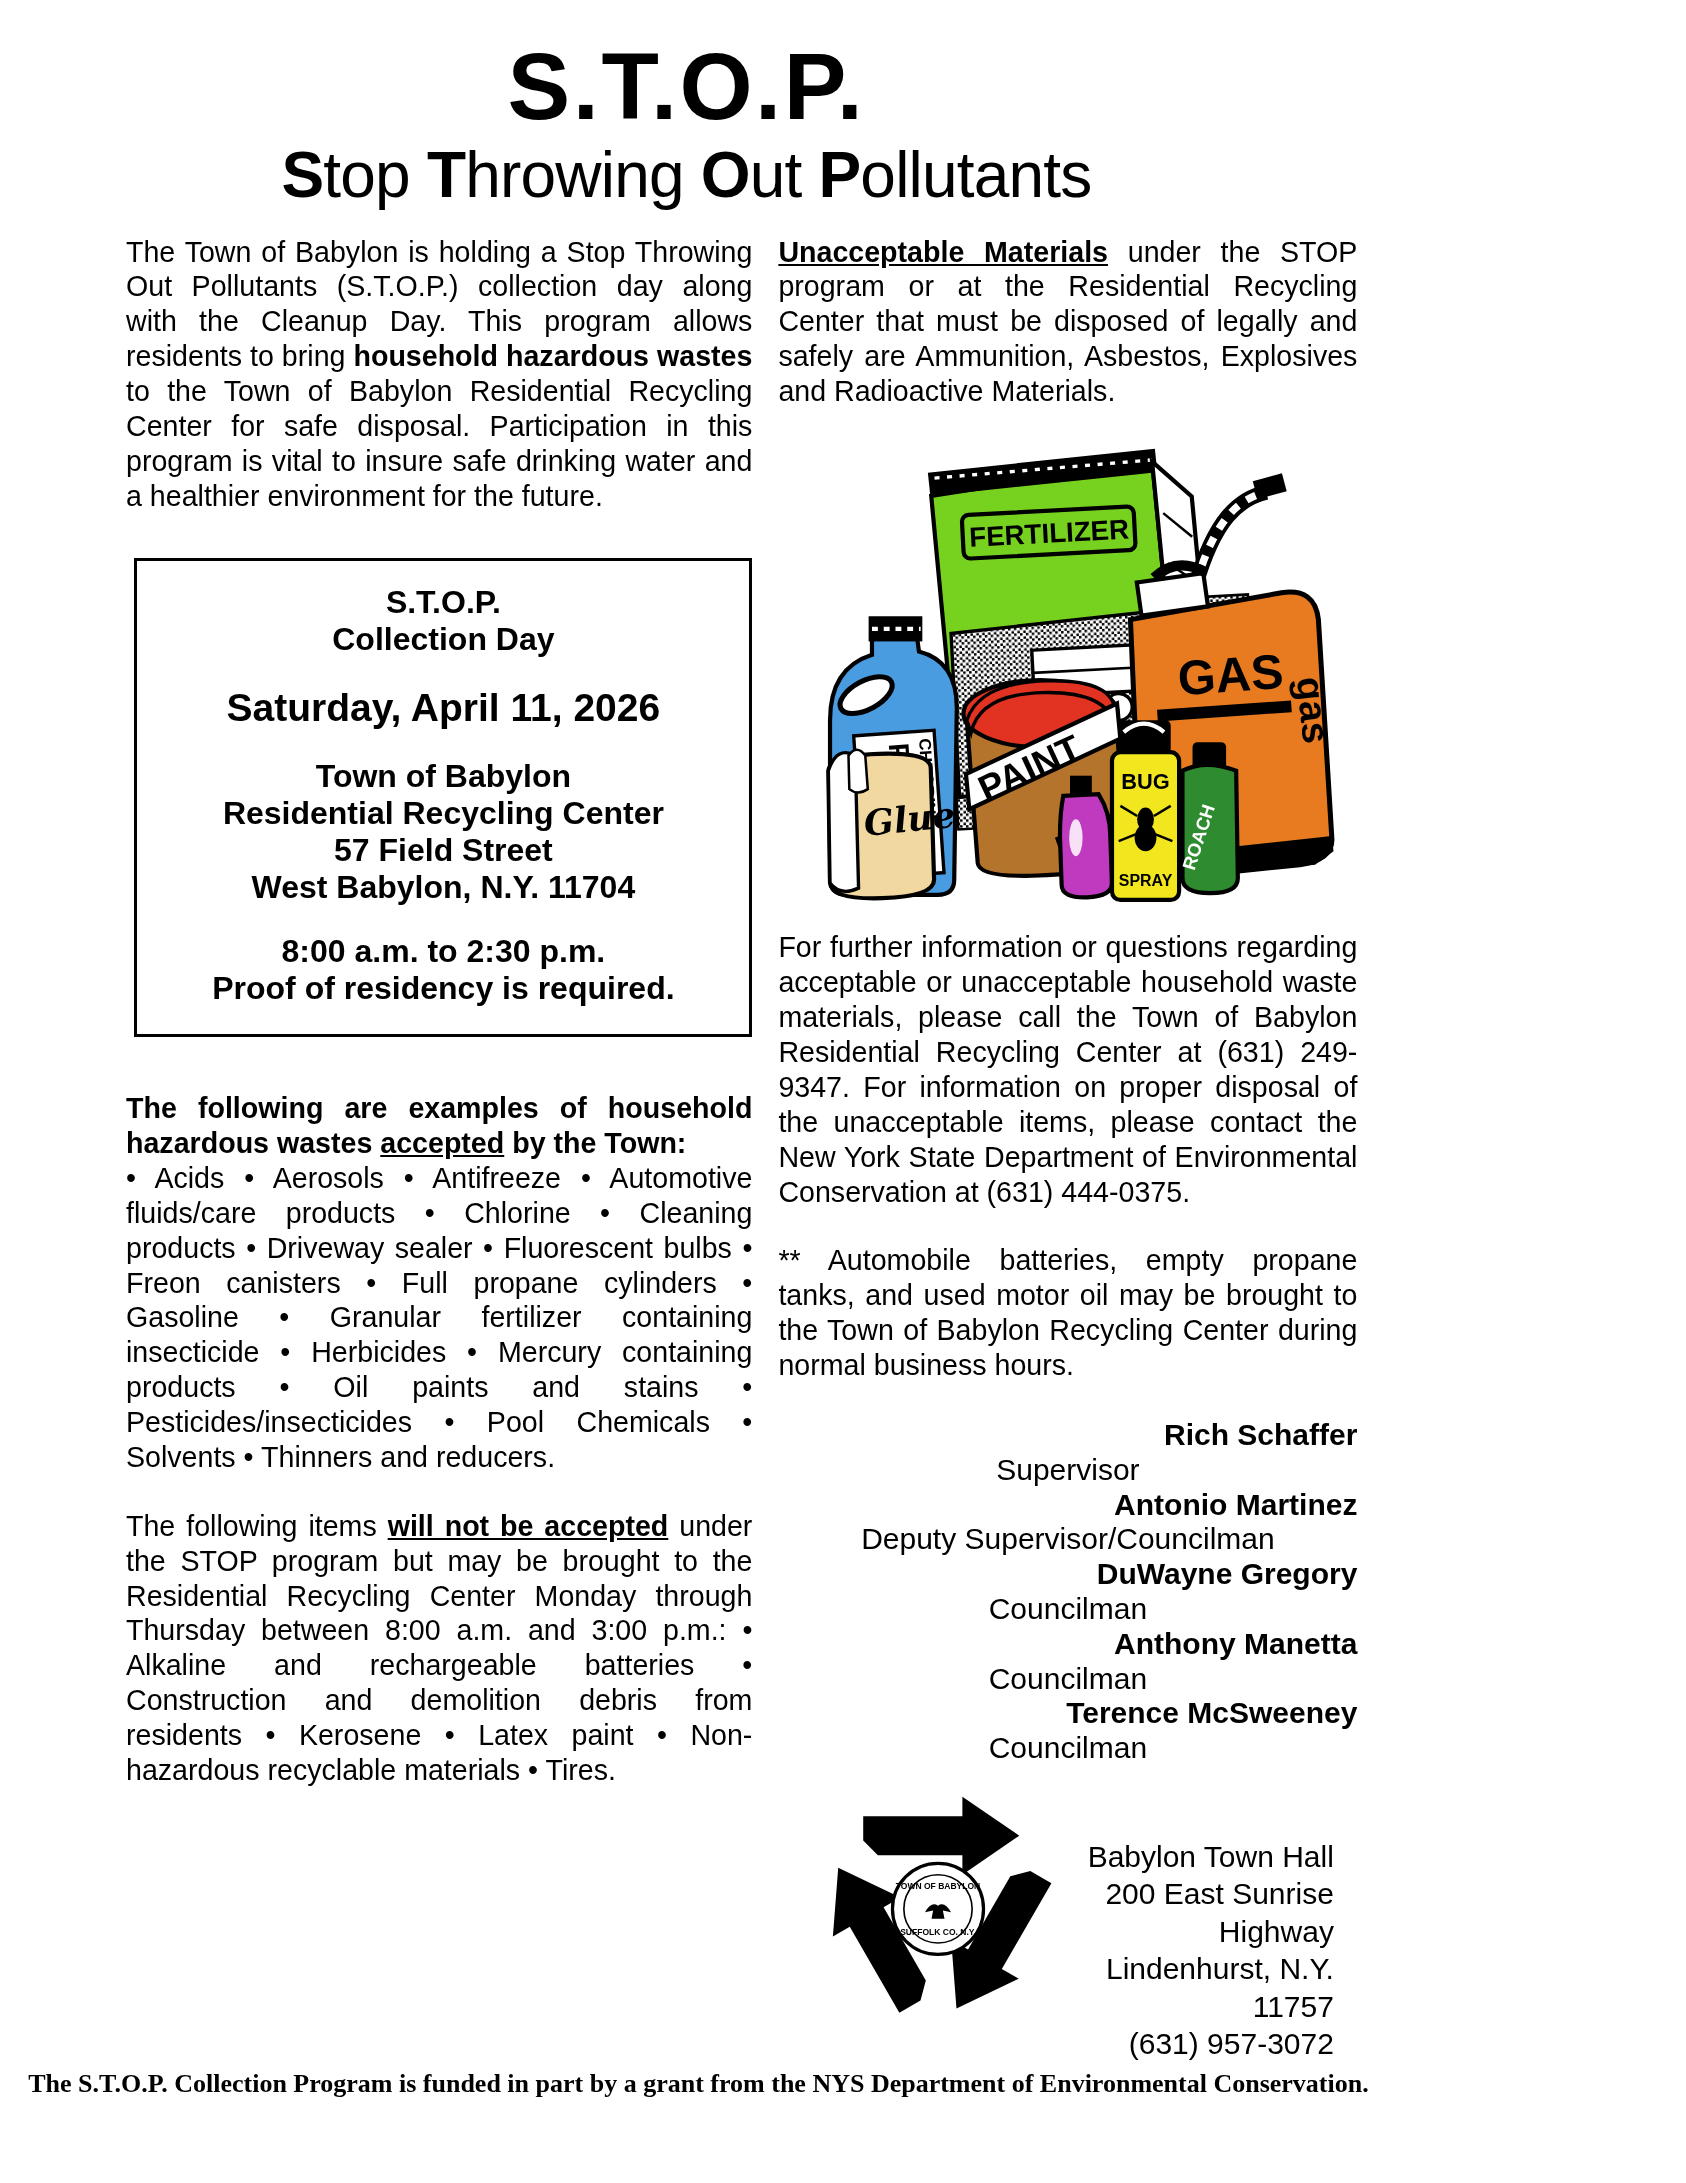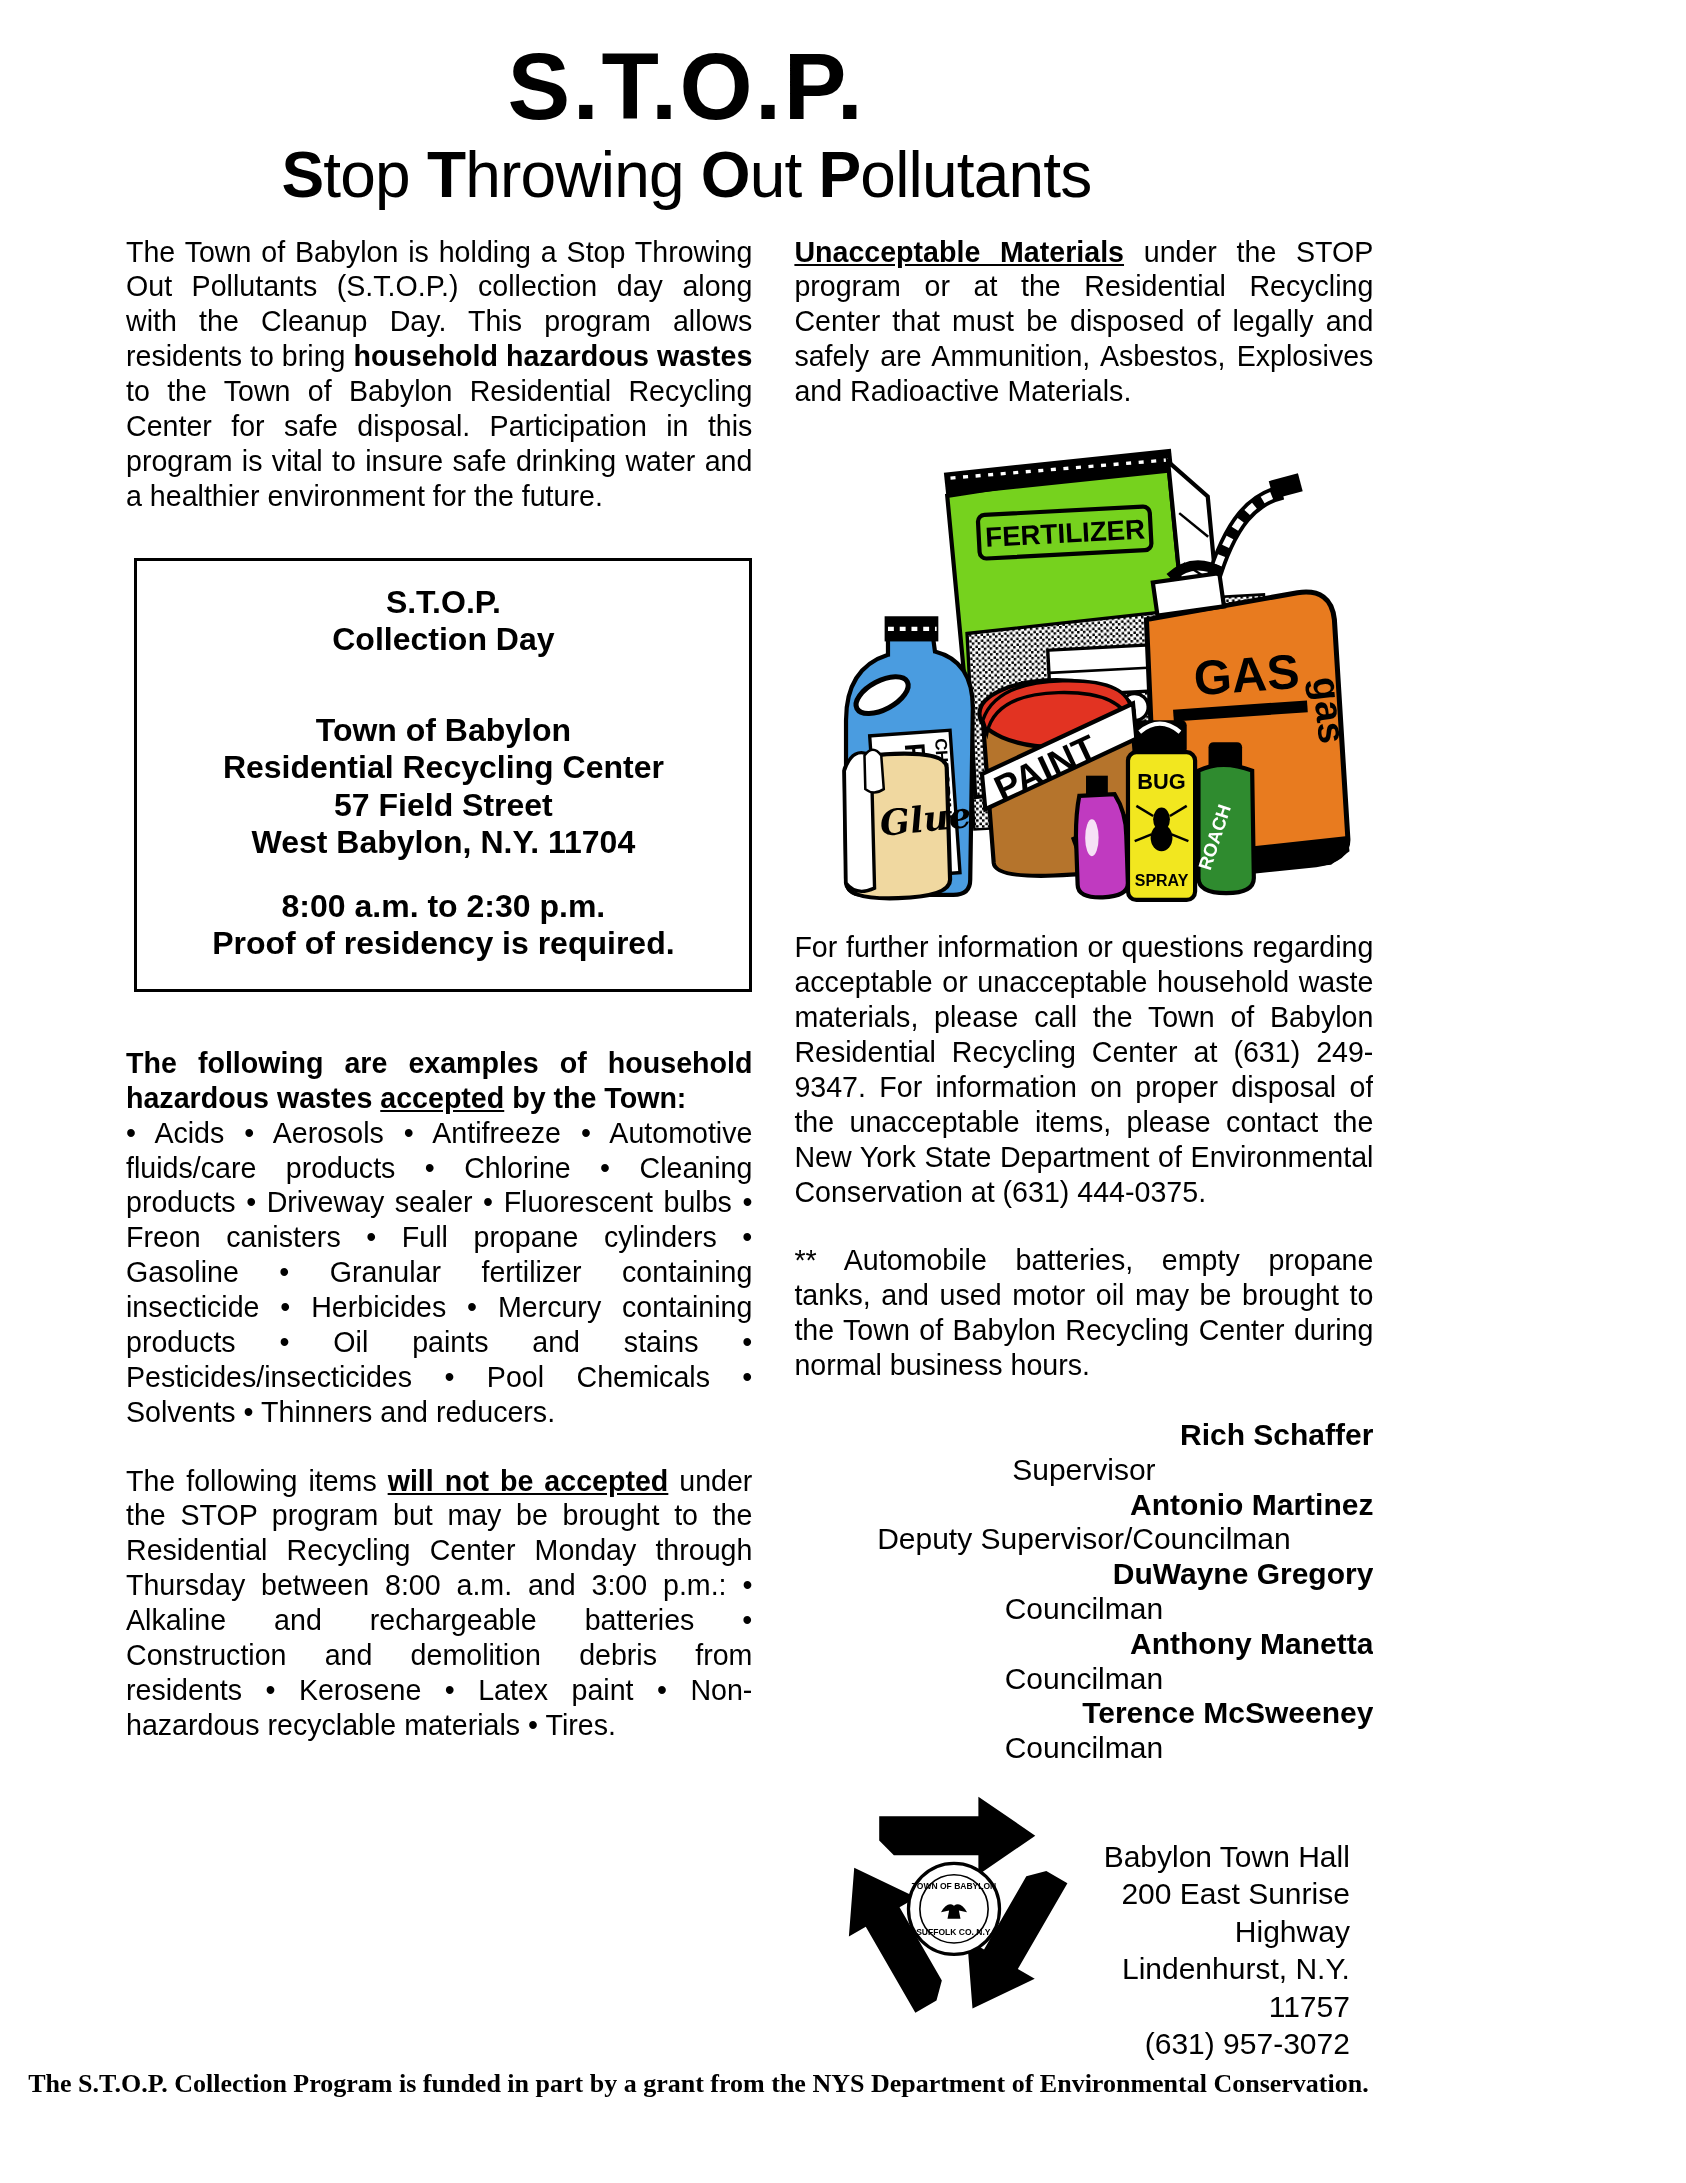--- a/index.html
+++ b/index.html
@@ -7,21 +7,21 @@
     position:relative;
     width:1373px;height:2183px;
     background:#ffffff;color:#000;
     font-family:"Liberation Sans","DejaVu Sans",sans-serif;
     overflow:hidden;
   }
   .header{text-align:center;padding-top:40px;}
   .title{font-size:94px;font-weight:bold;letter-spacing:2.5px;line-height:1.0;}
   .subtitle{font-size:64px;line-height:1.05;margin-top:8.4px;letter-spacing:-0.8px;}
   .subtitle b{font-weight:bold;}
-  .columns{display:flex;gap:42px;padding:0 126px;margin-top:25px;}
+  .columns{display:flex;gap:26px;padding:0 126px;margin-top:25px;}
   .col{width:689px;font-size:28.6px;line-height:1.22;text-align:justify;}
   .col p{margin:0 0 34px 0;}
   .bold{font-weight:bold;}
   .bu{font-weight:bold;text-decoration:underline;}
   .stop-box{
     width:578px;border:3.4px solid #000;
     margin:44px 0 54px 8.4px;padding:23.5px 17px 27px 17px;
     text-align:center;font-weight:bold;font-size:32px;line-height:1.16;
   }
   .stop-box .gap{height:27px;}
@@ -51,20 +51,21 @@
   <div class="columns">
 
     <div class="col">
       <p><span>The Town of Babylon is holding a Stop Throwing Out Pollutants (S.T.O.P.) collection day along with the Cleanup Day.  This program allows residents to bring </span><span class="bold">household hazardous wastes</span><span> to the Town of Babylon Residential Recycling Center for safe disposal.  Participation in this program is vital to insure safe drinking water and a healthier environment for the future.</span></p>
 
 
       <div class="stop-box">
         <div>S.T.O.P.</div>
         <div>Collection Day</div>
         <div class="gap"></div>
+        <div class="box-date">Saturday, April 11, 2026</div>
         <div class="gap"></div>
         <div>Town of Babylon</div>
         <div>Residential Recycling Center</div>
         <div>57 Field Street</div>
         <div>West Babylon, N.Y. 11704</div>
         <div class="gap"></div>
         <div>8:00 a.m. to 2:30 p.m.</div>
         <div>Proof of residency is required.</div>
       </div>
 

